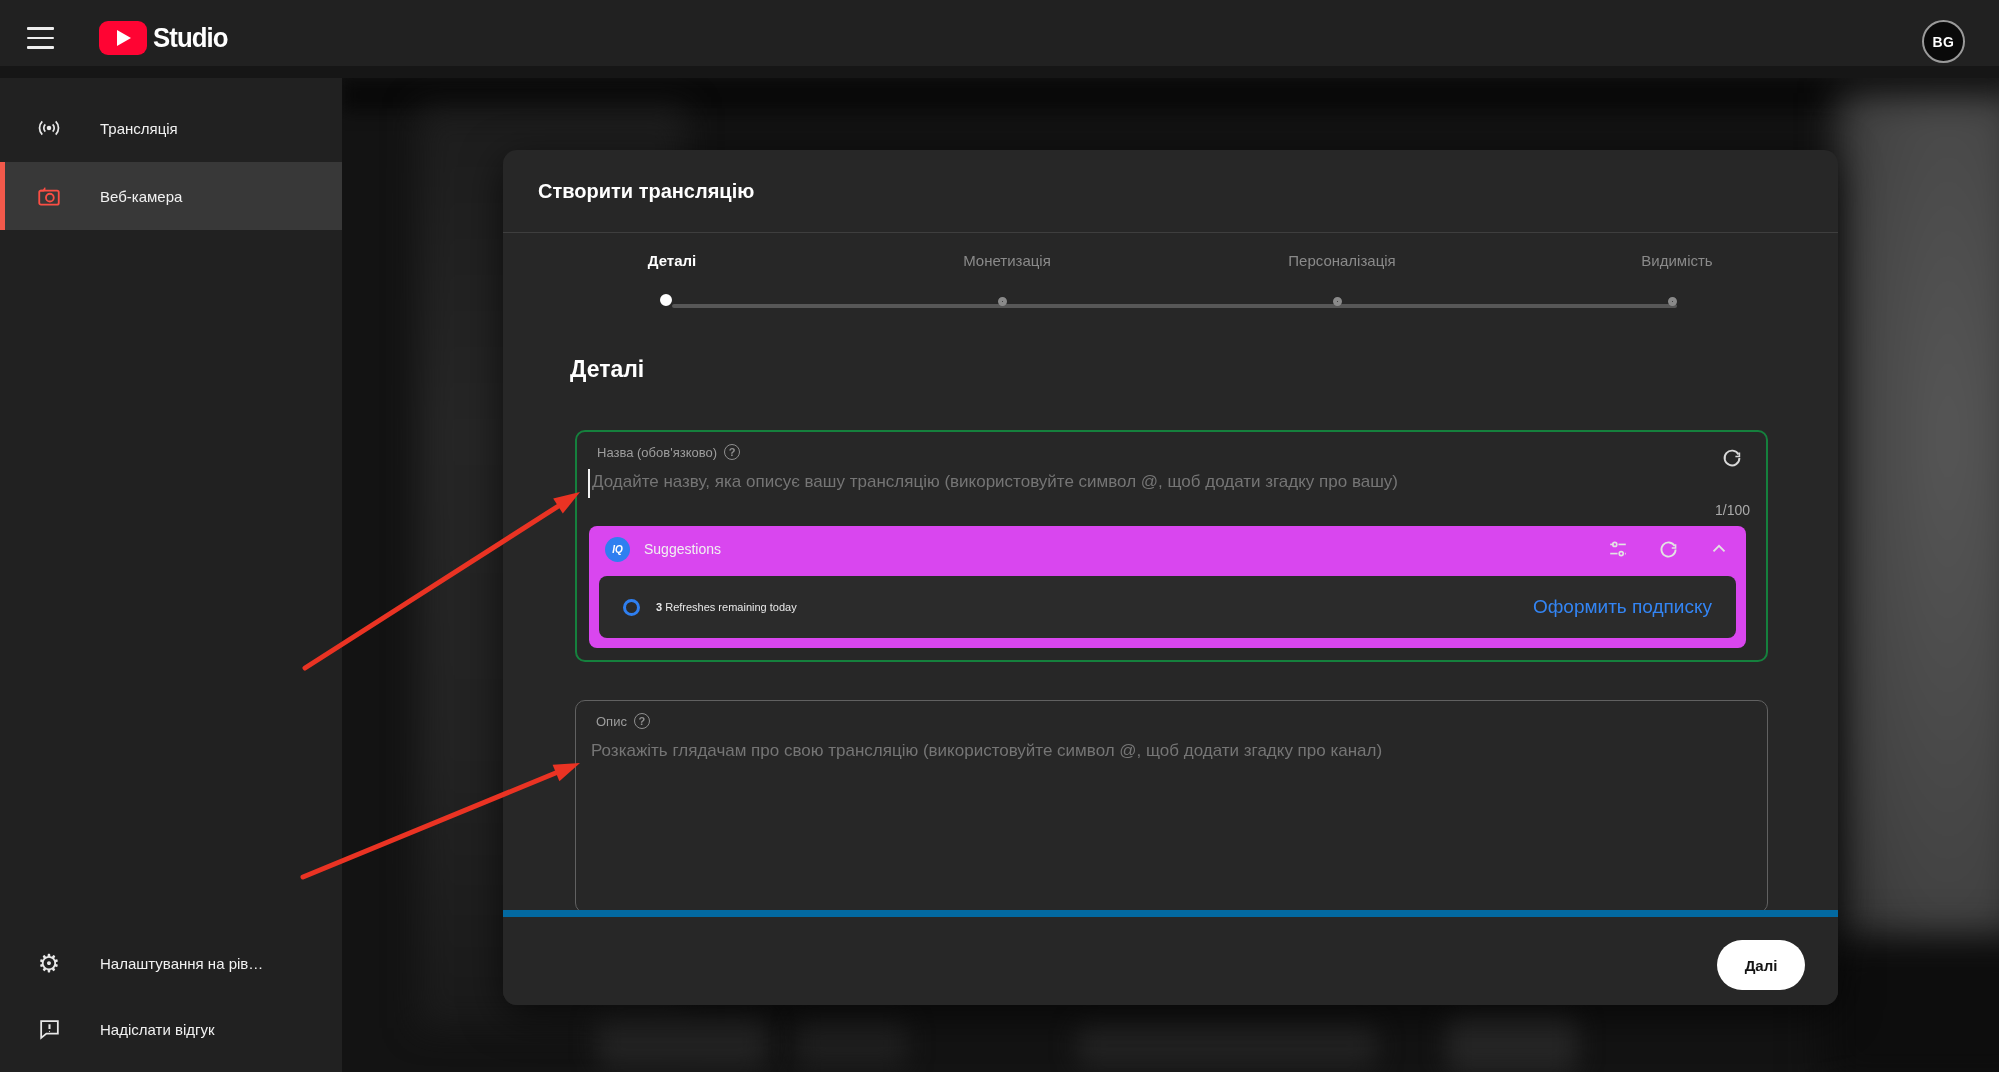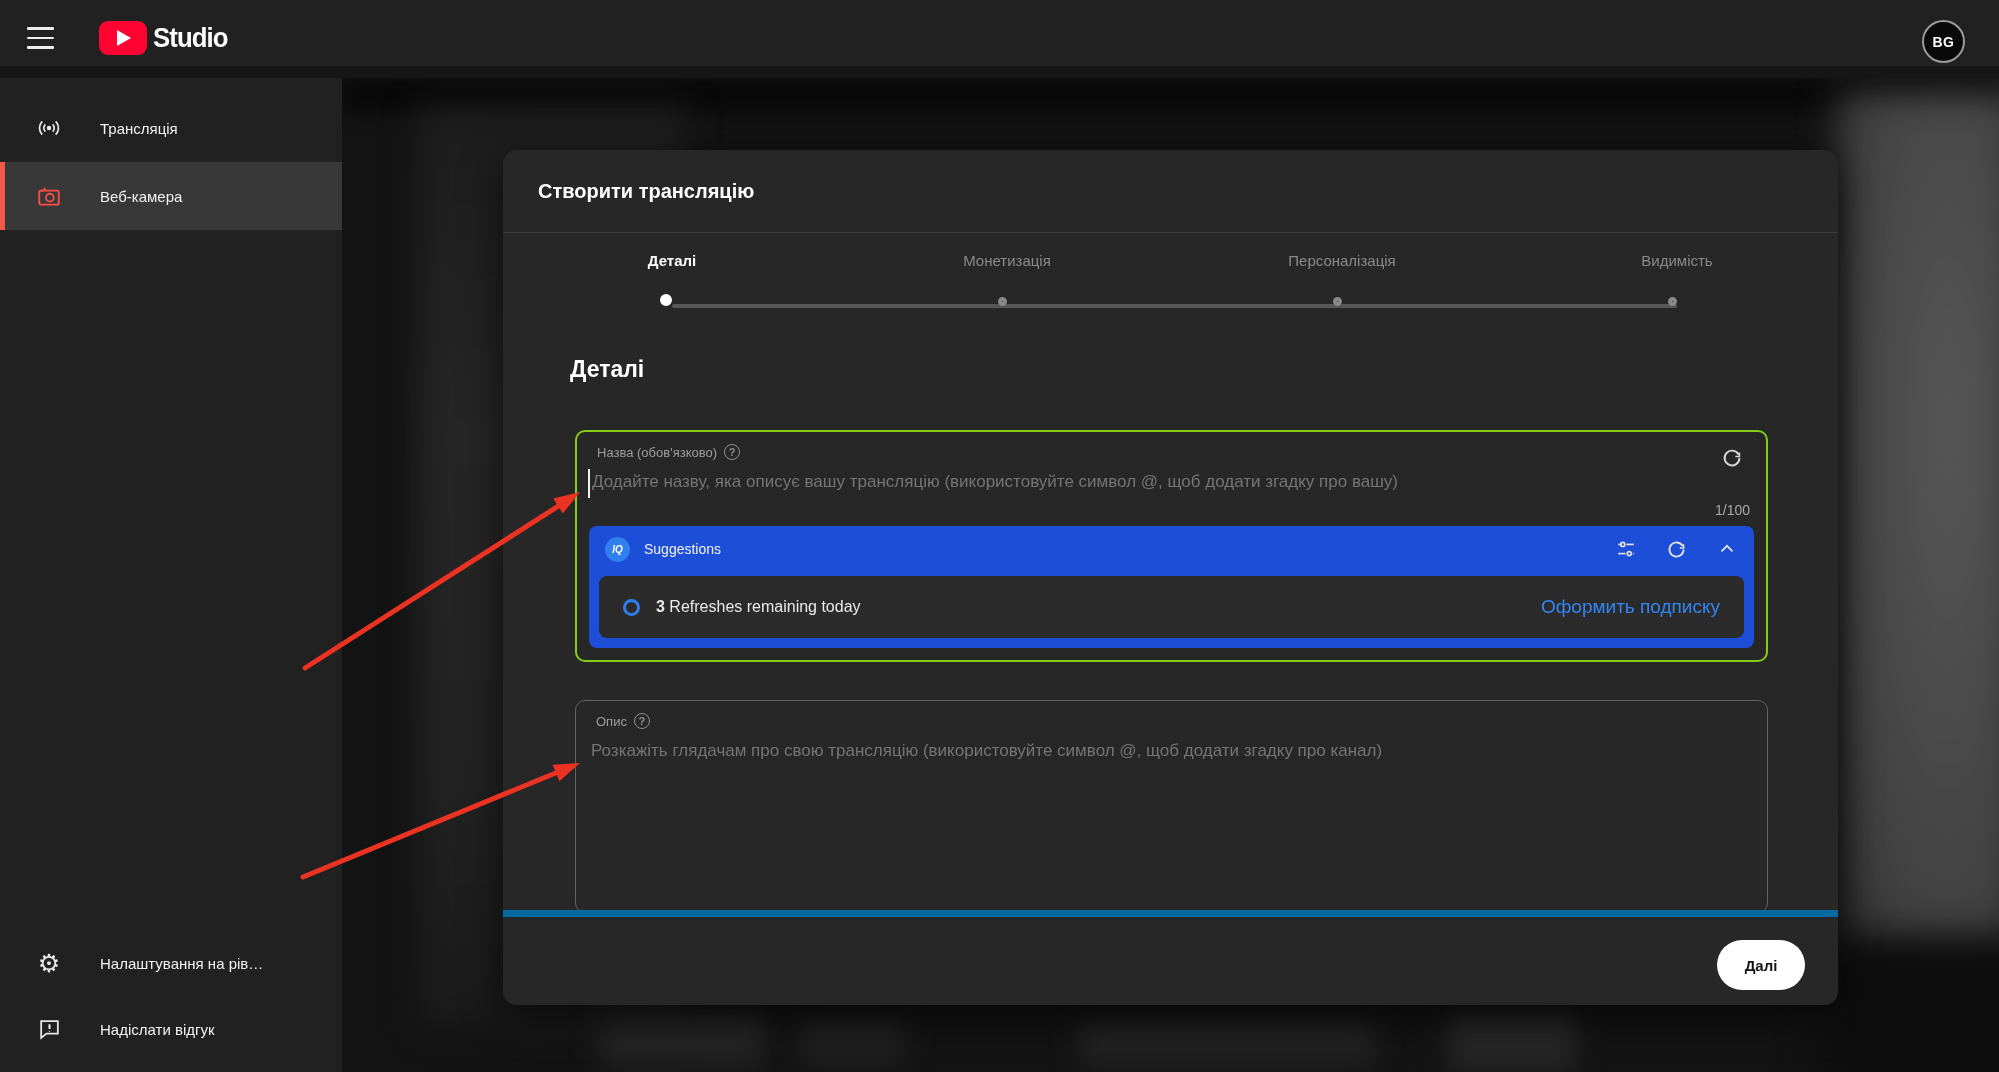--- a/index.html
+++ b/index.html
@@ -46,38 +46,38 @@
   .step-line{position:absolute;left:169px;top:70px;width:1005px;height:4px;background:#575757;border-radius:2px;}
   .step-label{position:absolute;top:18px;transform:translateX(-50%);font-size:15px;color:#8a8a8a;white-space:nowrap;cursor:pointer;}
   .step-label.active{color:#fff;font-weight:600;}
   .step-dot{position:absolute;border-radius:50%;background:#272727;cursor:pointer;}
   .step-dot.active{width:12px;height:12px;border:6px solid #fff;top:60px;}
   .step-dot.idle{width:9px;height:9px;border:4.5px solid #8a8a8a;top:63px;}
 
   .section-heading{position:absolute;left:67px;top:206px;font-size:23px;font-weight:bold;color:#fff;}
 
   .field{position:absolute;left:72px;width:1193px;border-radius:10px;}
-  .field.title-field{top:280px;height:232px;border:2px solid #84cc16;}
+  .field.title-field{top:280px;height:232px;border:2px solid #15803d;}
   .field.desc-field{top:550px;height:213px;border:1px solid #616161;}
   .field-label{position:absolute;left:20px;top:12px;font-size:13px;color:#9d9d9d;display:flex;align-items:center;gap:7px;}
   .help-circle{width:16px;height:16px;border:1.2px solid #8f8f8f;border-radius:50%;color:#8f8f8f;font-size:11px;display:inline-flex;align-items:center;justify-content:center;font-weight:bold;}
   .placeholder{position:absolute;left:15px;top:40px;font-size:17px;color:#757575;white-space:nowrap;}
   .caret{position:absolute;left:11px;top:37px;width:2px;height:29px;background:#f1f1f1;}
   .fld-refresh{position:absolute;right:22px;top:14px;width:24px;height:24px;cursor:pointer;}
   .char-counter{position:absolute;right:16px;top:70px;font-size:14px;color:#aaa;}
 
-  .suggestions{position:absolute;left:12px;right:12px;top:94px;height:122px;background:#1d4ed8;border-radius:8px;}
+  .suggestions{position:absolute;left:12px;right:20px;top:94px;height:122px;background:#d946ef;border-radius:8px;}
   .sugg-header{position:absolute;left:0;top:0;right:0;height:46px;display:flex;align-items:center;padding:0 16px;}
   .vidiq-badge{width:25px;height:25px;border-radius:50%;background:#2f7ff0;color:#fff;font-size:10px;font-weight:bold;display:flex;align-items:center;justify-content:center;font-style:italic;}
   .sugg-title{margin-left:14px;font-size:14px;color:#f1f1f1;}
   .sugg-icons{margin-left:auto;display:flex;align-items:center;gap:28px;}
   .sugg-icons svg{cursor:pointer;}
   .sugg-row{position:absolute;left:10px;right:10px;top:50px;height:62px;background:#2b2b2b;border-radius:8px;display:flex;align-items:center;padding:0 24px;}
   .ring{width:17px;height:17px;border:3.5px solid #2f7ff0;border-radius:50%;}
-  .refresh-text{margin-left:16px;font-size:16px;color:#e9e9e9;}
+  .refresh-text{margin-left:16px;font-size:11px;color:#e9e9e9;}
   .refresh-text b{font-weight:bold;}
   .subscribe-link{margin-left:auto;font-size:19px;font-weight:normal;color:#3385f4;cursor:pointer;}
 
   .dlg-footer{position:absolute;left:0;top:760px;width:100%;height:95px;background:#272727;border-top:7px solid #0369a1;border-radius:0 0 14px 14px;}
   .next-btn{position:absolute;right:33px;top:23px;width:88px;height:50px;background:#fff;border:none;border-radius:26px;font-size:15px;font-weight:600;color:#141414;cursor:pointer;}
 
   .arrows{position:absolute;left:0;top:0;width:1999px;height:1072px;z-index:60;pointer-events:none;}
 </style>
 </head>
 <body>

